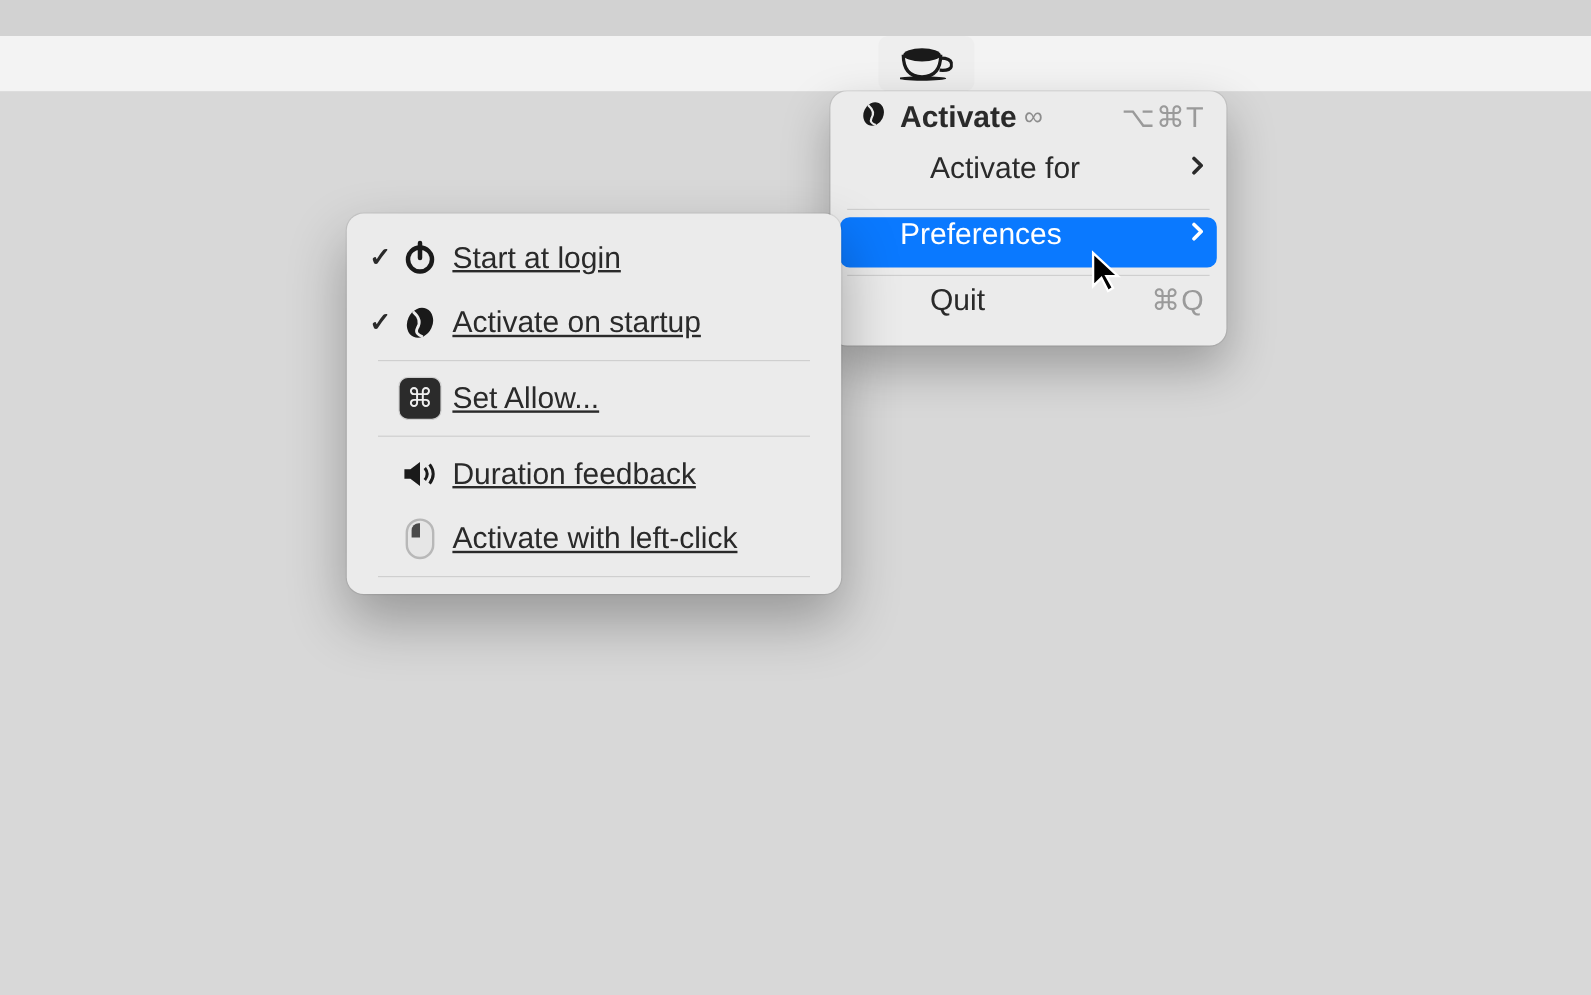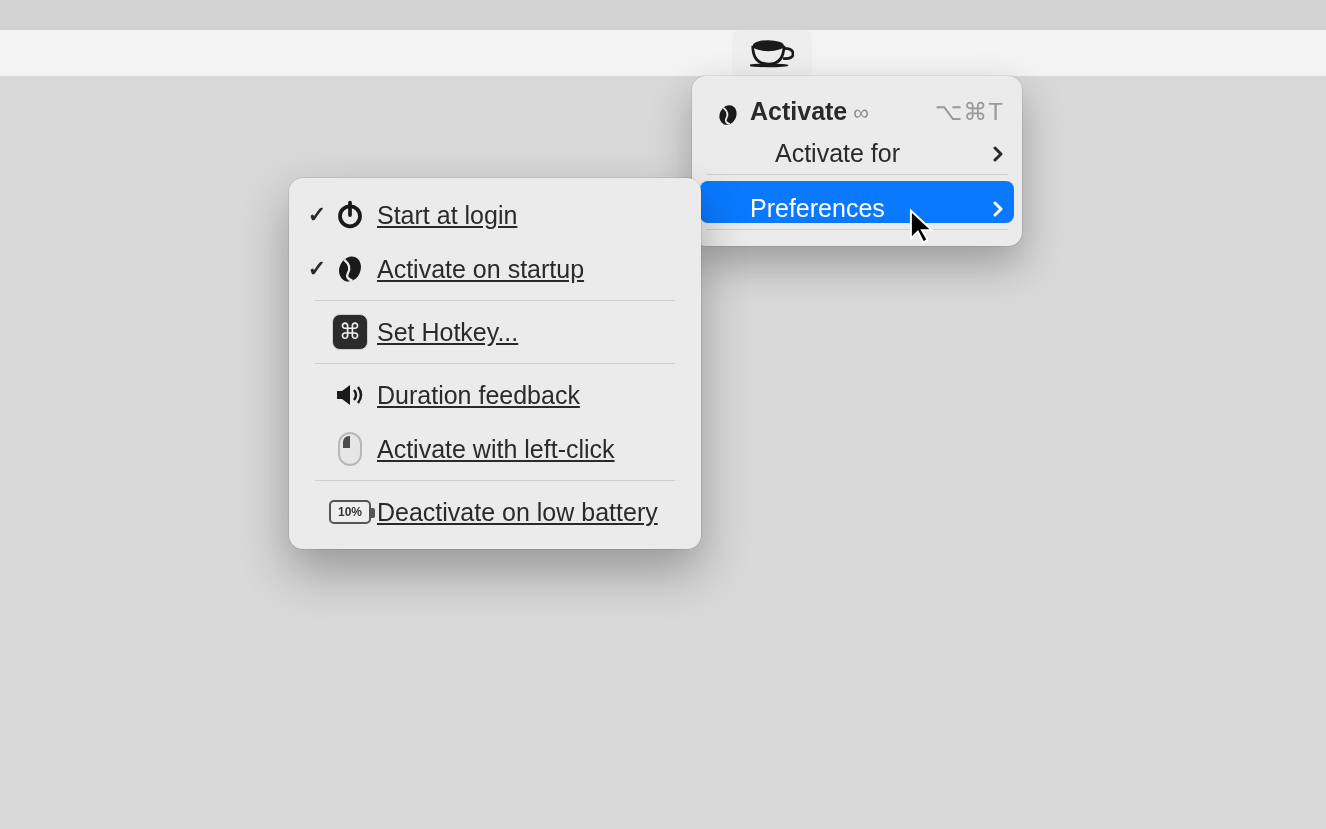--- a/index.html
+++ b/index.html
@@ -38,21 +38,21 @@
   .menu-main {
     position: absolute;
     left: 692px; top: 76px;
     width: 330px;
     background: #ebebeb;
     border-radius: 14px;
     box-shadow: 0 18px 40px rgba(0,0,0,.28), 0 0 0 1px rgba(0,0,0,.07);
     padding: 8px 0 10px 0;
   }
   .menu-main .row {
-    display:flex; align-items:flex-end;
+    display:flex; align-items:flex-start;
     height: 42px;
     padding: 0 18px 0 22px;
     font-size: 25px;
     color: #2a2a2a;
     position: relative;
   }
   .menu-main .row .front-icon {
     width: 28px; display:flex; justify-content:center; margin-right: 8px;
   }
   .menu-main .row .label { flex: 0 0 auto; }
@@ -190,20 +190,25 @@
   <div class="row sel">
     <span class="label">Preferences</span>
     <span class="grow"></span>
     <span class="chev">
       <svg width="12" height="16" viewBox="0 0 10 16">
           <path d="M2 2 L8 8 L2 14" stroke="#fff" stroke-width="3" fill="none" stroke-linecap="round" stroke-linejoin="round"></path>
         </svg>
     </span>
   </div>
   <div class="sep"></div>
+  <div class="row indent">
+    <span class="label">Quit</span>
+    <span class="grow"></span>
+    <span class="shortcut">⌘Q</span>
+  </div>
 </div>
 
 <div class="menu-sub">
 
   <div class="srow">
     <span class="check">✓</span>
     <span class="sicon">
       <svg width="30" height="30" viewBox="0 0 24 24">
           <circle cx="12" cy="13" r="8" fill="none" stroke="#1a1a1a" stroke-width="3"></circle>
           <line x1="12" y1="2" x2="12" y2="12" stroke="#1a1a1a" stroke-width="3" stroke-linecap="round"></line>
@@ -223,21 +228,21 @@
     <span class="slabel">Activate on startup</span>
   </div>
 
   <div class="ssep"></div>
 
   <div class="srow">
     <span class="check"></span>
     <span class="sicon">
       <span class="cmd-key">⌘</span>
     </span>
-    <span class="slabel">Set Hotkey...</span>
+    <span class="slabel">Set Allow...</span>
   </div>
 
 
   <div class="ssep"></div>
 
 
   <div class="srow">
     <span class="check"></span>
     <span class="sicon">
       <svg width="32" height="28" viewBox="0 0 32 24">
@@ -253,27 +258,20 @@
     <span class="check"></span>
     <span class="sicon">
       <span class="mouse"></span>
     </span>
     <span class="slabel">Activate with left-click</span>
   </div>
 
   <div class="ssep"></div>
 
 
-  <div class="srow">
-    <span class="check"></span>
-    <span class="sicon">
-      <span class="batt">10%</span>
-    </span>
-    <span class="slabel">Deactivate on low battery</span>
-  </div>
 
 </div>
 
 <div class="cursor">
   <svg width="28" height="36" viewBox="0 0 20 26">
     <path d="M2 2 L2 22 L7 17 L11 25 L14 23 L10 16 L17 16 Z" fill="#000" stroke="#fff" stroke-width="1.4"></path>
   </svg>
 </div>
 
 </body></html>

